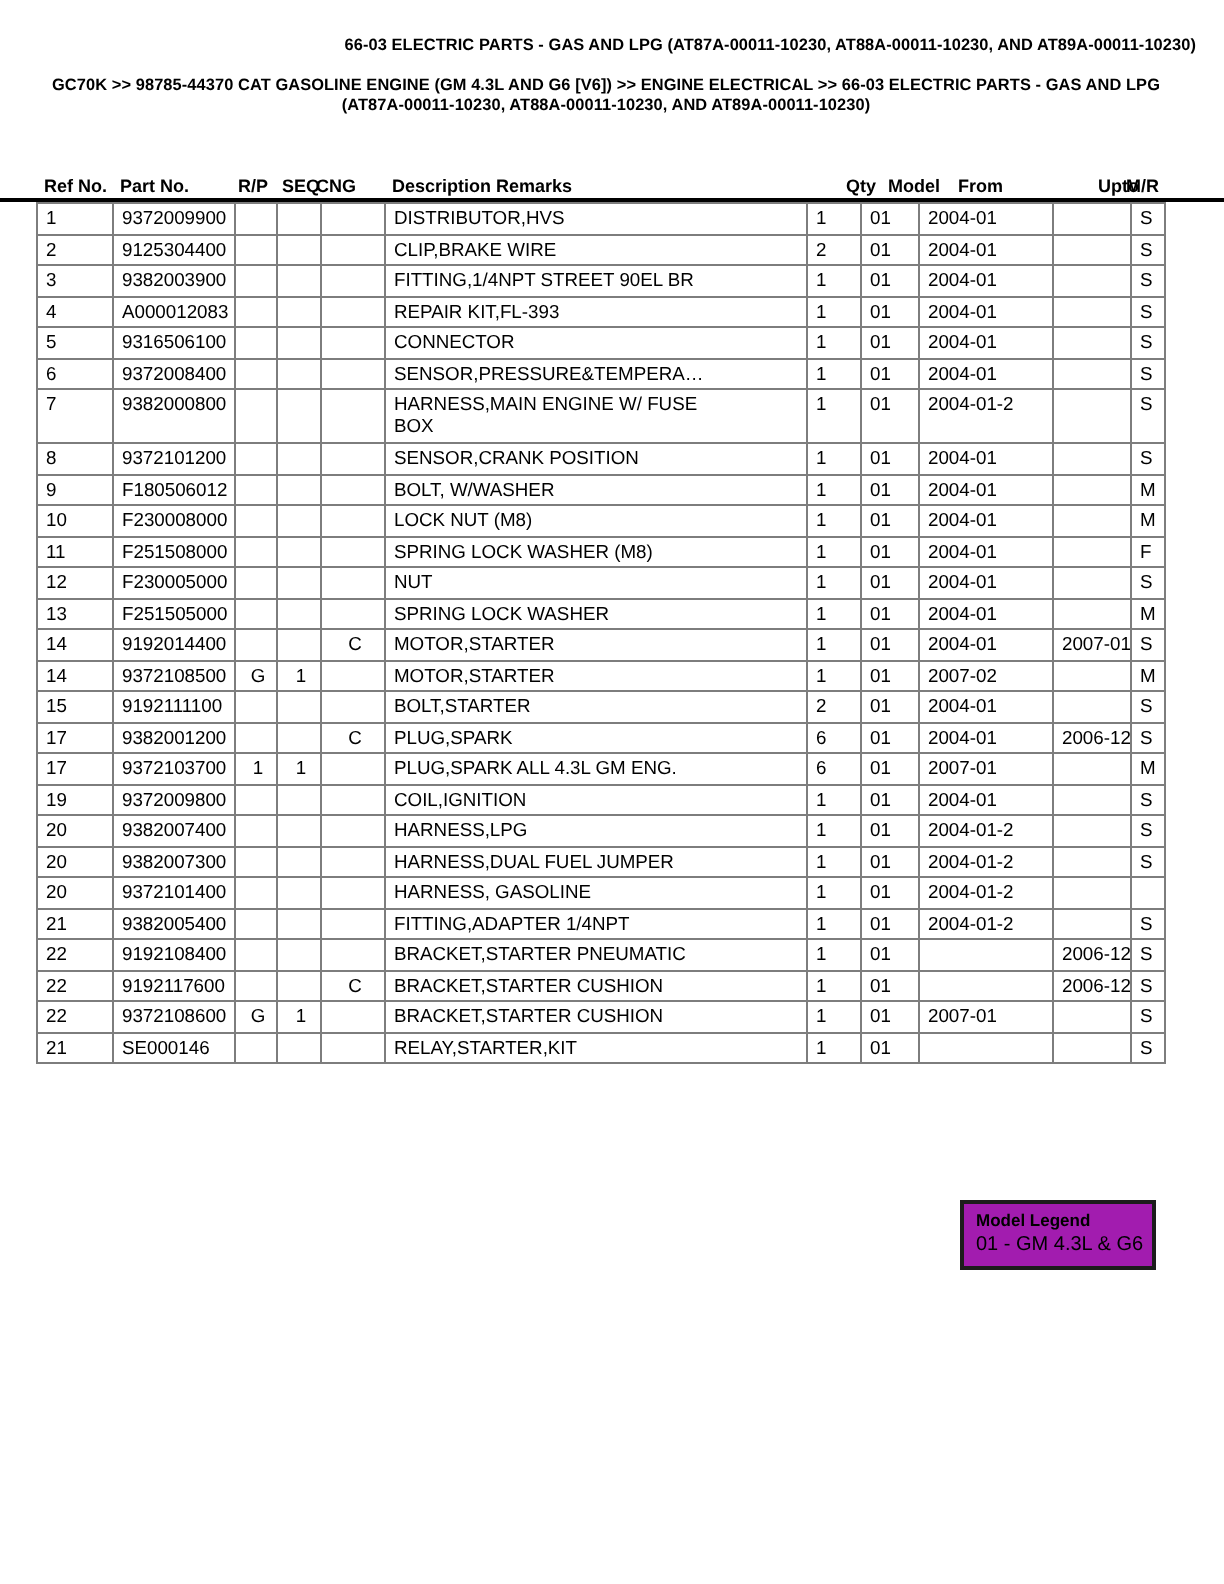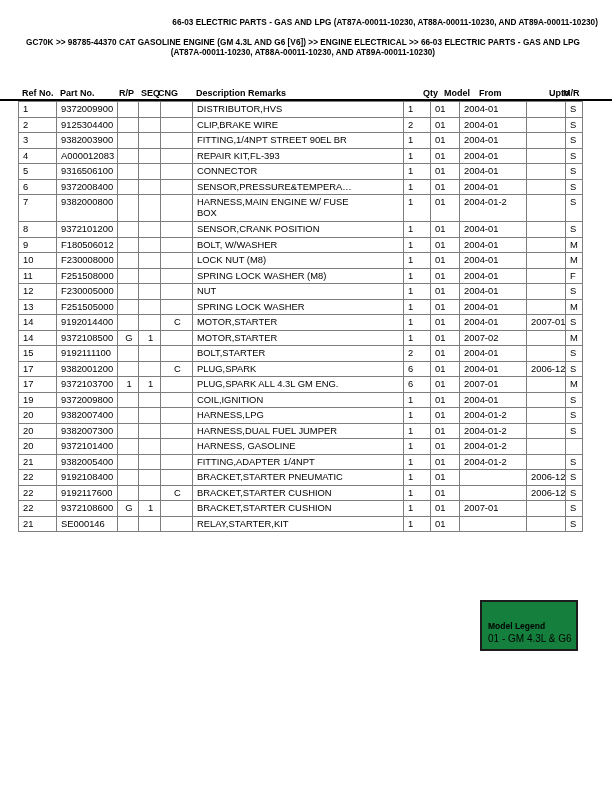--- a/index.html
+++ b/index.html
@@ -32,21 +32,21 @@
   table.parts tr { height:15.5px; }
   table.parts tr.tall { height:27px; }
   td.c-rp, td.c-seq, td.c-cng { text-align:center; padding-left:1px; padding-right:1px; }
   td.c-qty   { padding-left:15px; }
   td.c-model { padding-left:7px; }
   td.c-from  { padding-left:6px; }
   td.c-upto  { padding-left:5px; }
   td.c-mr    { padding-left:4px; }
   .legend {
     position:absolute; left:480px; top:600px; width:86px;
-    border:2px solid #1c1c1c; background:#15803d; padding:18px 2px 4px 6px;
+    border:2px solid #1c1c1c; background:#a21caf; padding:2px 2px 4px 6px;
   }
   .legend-title { font-size:8.5px; font-weight:bold; line-height:12.5px; white-space:nowrap; }
   .legend-entry { font-size:10px; line-height:12.5px; white-space:nowrap; }
 </style>
 </head>
 <body>
 
 <div class="page">
 
   <div class="title">66-03 ELECTRIC PARTS - GAS AND LPG (AT87A-00011-10230, AT88A-00011-10230, AND AT89A-00011-10230)</div>

